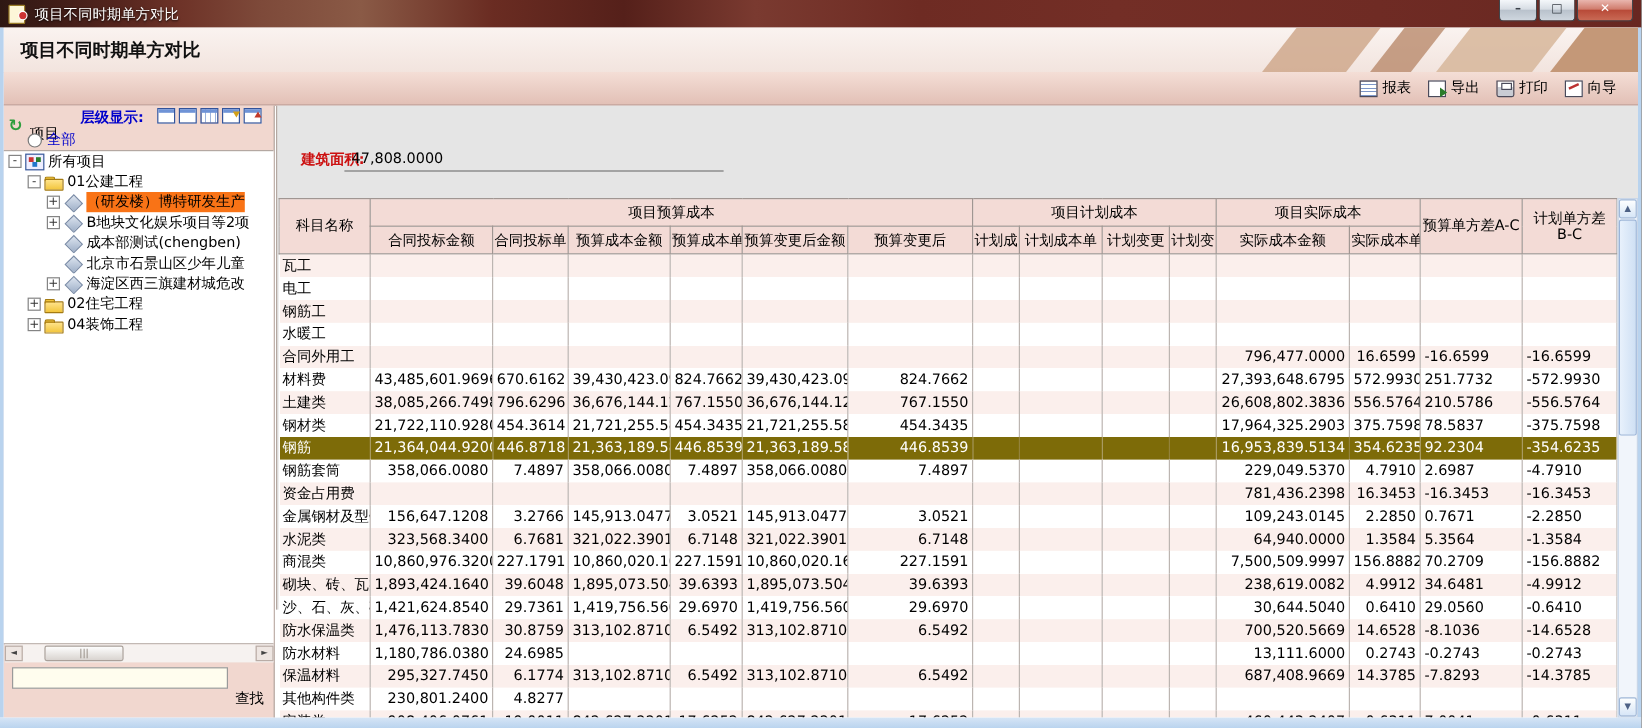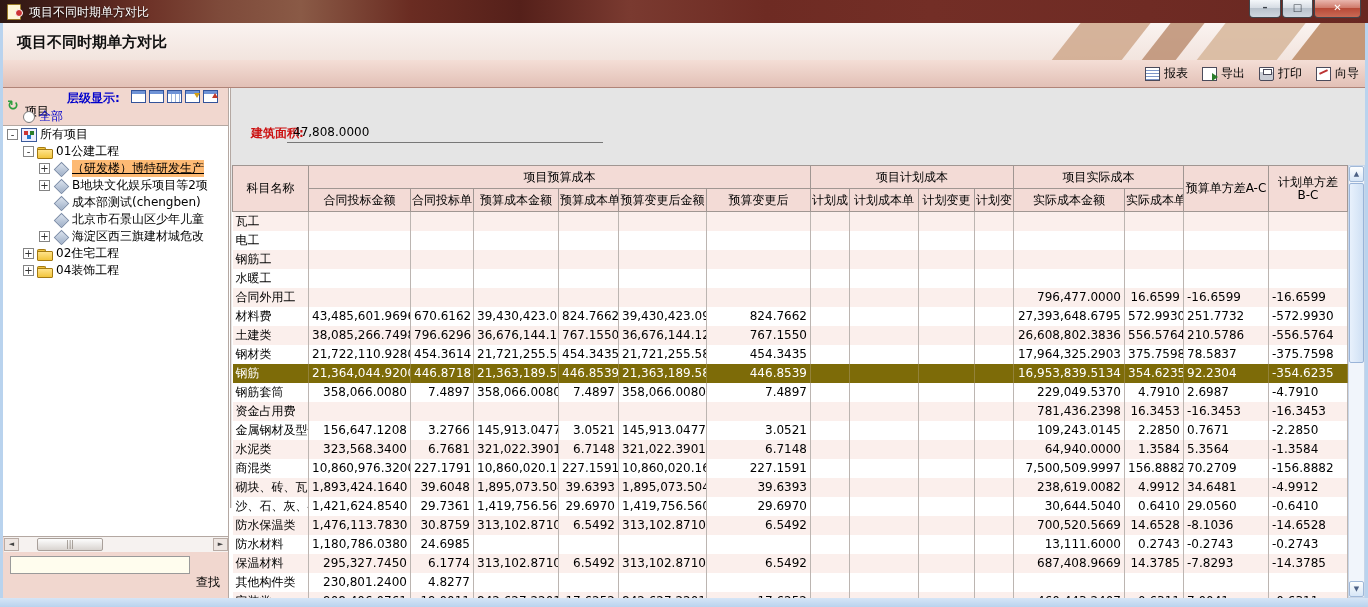--- a/index.html
+++ b/index.html
@@ -33,21 +33,21 @@
   .deco{right:0;top:0;width:360px;height:37px;overflow:hidden;}
   .deco i{position:absolute;top:-8px;height:56px;transform:skewX(-38deg);}
   .deco .d1{left:60px;width:70px;background:#cfa88c;opacity:.85;}
   .deco .d2{left:150px;width:34px;background:#b98a6c;opacity:.8;}
   .deco .d3{left:205px;width:80px;background:#d8b99f;opacity:.9;}
   .deco .d4{left:300px;width:90px;background:#c49878;}
 
   
   .toolbar{left:3px;top:60px;width:1362px;height:28px;
      background:linear-gradient(#f4ded6,#e2c0b6);border-bottom:1px solid #b08478;
-     display:flex;align-items:center;justify-content:flex-end;padding-right:6px;box-sizing:border-box;}
+     display:flex;align-items:center;justify-content:flex-end;padding-right:18px;box-sizing:border-box;}
   .tb-btn{display:flex;align-items:center;margin-left:14px;cursor:default;}
   .tb-btn span.lbl{margin-left:4px;font-size:12px;}
   .tb-ic{width:15px;height:14px;border:1px solid #4a4a5a;background:#fff;position:relative;box-sizing:border-box;}
   .tb-ic.report{background:repeating-linear-gradient(#fff 0 2px,#7d96c8 2px 3px);}
   .tb-ic.export::after{content:"";position:absolute;right:-2px;bottom:-1px;width:0;height:0;border-left:6px solid #2a7d2a;border-top:4px solid transparent;border-bottom:4px solid transparent;}
   .tb-ic.print{background:linear-gradient(#fff 0 35%,#c9ccd4 35% 100%);border-radius:0 0 2px 2px;}
   .tb-ic.print::after{content:"";position:absolute;left:3px;top:1px;width:7px;height:4px;background:#fff;border:1px solid #4a4a5a;}
   .tb-ic.wizard::after{content:"";position:absolute;left:2px;top:3px;width:9px;height:2px;background:#b33;transform:rotate(-25deg);}
 
   
@@ -73,21 +73,21 @@
   .tree-item .exp{flex:0 0 11px;height:11px;border:1px solid #848484;background:#fff;font-size:10px;line-height:9px;text-align:center;margin-right:3px;box-sizing:border-box;color:#333;}
   .tree-item .exp.none{border:none;background:transparent;}
   .tree-item .ic{flex:0 0 16px;height:14px;position:relative;margin-right:3px;}
   .ic.root-ic{border:1px solid #3a5a9a;background:#eef;box-sizing:border-box;width:15px;}
   .ic.root-ic::after{content:"";position:absolute;left:2px;top:2px;width:4px;height:4px;background:#c33;box-shadow:6px 0 0 #2a7d2a,3px 4px 0 #27c;}
   .ic.folder-ic{width:16px;}
   .ic.folder-ic::before{content:"";position:absolute;left:0;top:2px;width:7px;height:3px;background:#f2c53c;border:1px solid #a57b12;border-bottom:none;border-radius:2px 2px 0 0;}
   .ic.folder-ic::after{content:"";position:absolute;left:0;top:4px;width:14px;height:8px;background:linear-gradient(#ffe38a,#f2c53c);border:1px solid #a57b12;border-radius:1px;}
   .ic.proj-ic::after{content:"";position:absolute;left:3px;top:2px;width:9px;height:9px;transform:rotate(45deg);background:linear-gradient(135deg,#dbe3ee,#9fb0c8);border:1px solid #7c8da8;}
   .tree-item .lb{overflow:hidden;text-overflow:clip;}
-  .tree-item.sel .lb{background:#fdba74;text-decoration:underline;}
+  .tree-item.sel .lb{background:#f97316;}
 
   .side-hscroll{left:1px;top:449px;width:224px;height:15px;background:#f6f2f0;display:flex;align-items:center;}
   .hs-btn{width:15px;height:13px;background:#eee6e2;border:1px solid #b9aca6;color:#444;font-size:7px;line-height:11px;text-align:center;box-sizing:border-box;}
   .hs-track{flex:1;height:13px;position:relative;}
   .hs-thumb{position:absolute;left:18px;top:0;width:66px;height:13px;background:linear-gradient(#fdfdfd,#d9d4d0);border:1px solid #a9a09a;box-sizing:border-box;border-radius:2px;}
   .hs-thumb::after{content:"|||";position:absolute;left:50%;top:0;transform:translateX(-50%);font-size:8px;color:#8a8078;line-height:11px;}
 
   .side-search{left:0;top:466px;width:226px;height:24px;}
   .find-input{left:7px;top:2px;width:180px;height:18px;background:#fffdee;border:1px solid #9a9a9a;box-sizing:border-box;}
   .find-btn{left:193px;top:20px;font-size:12px;}

